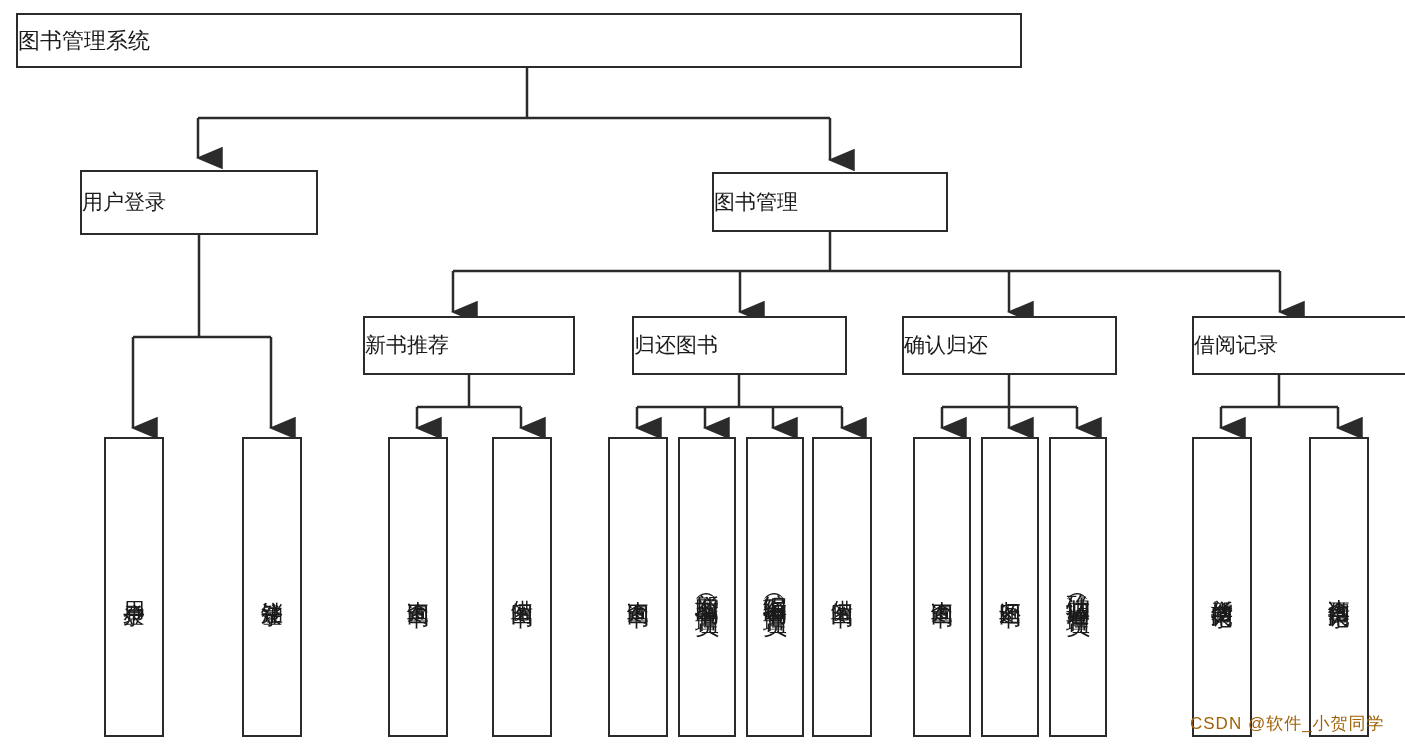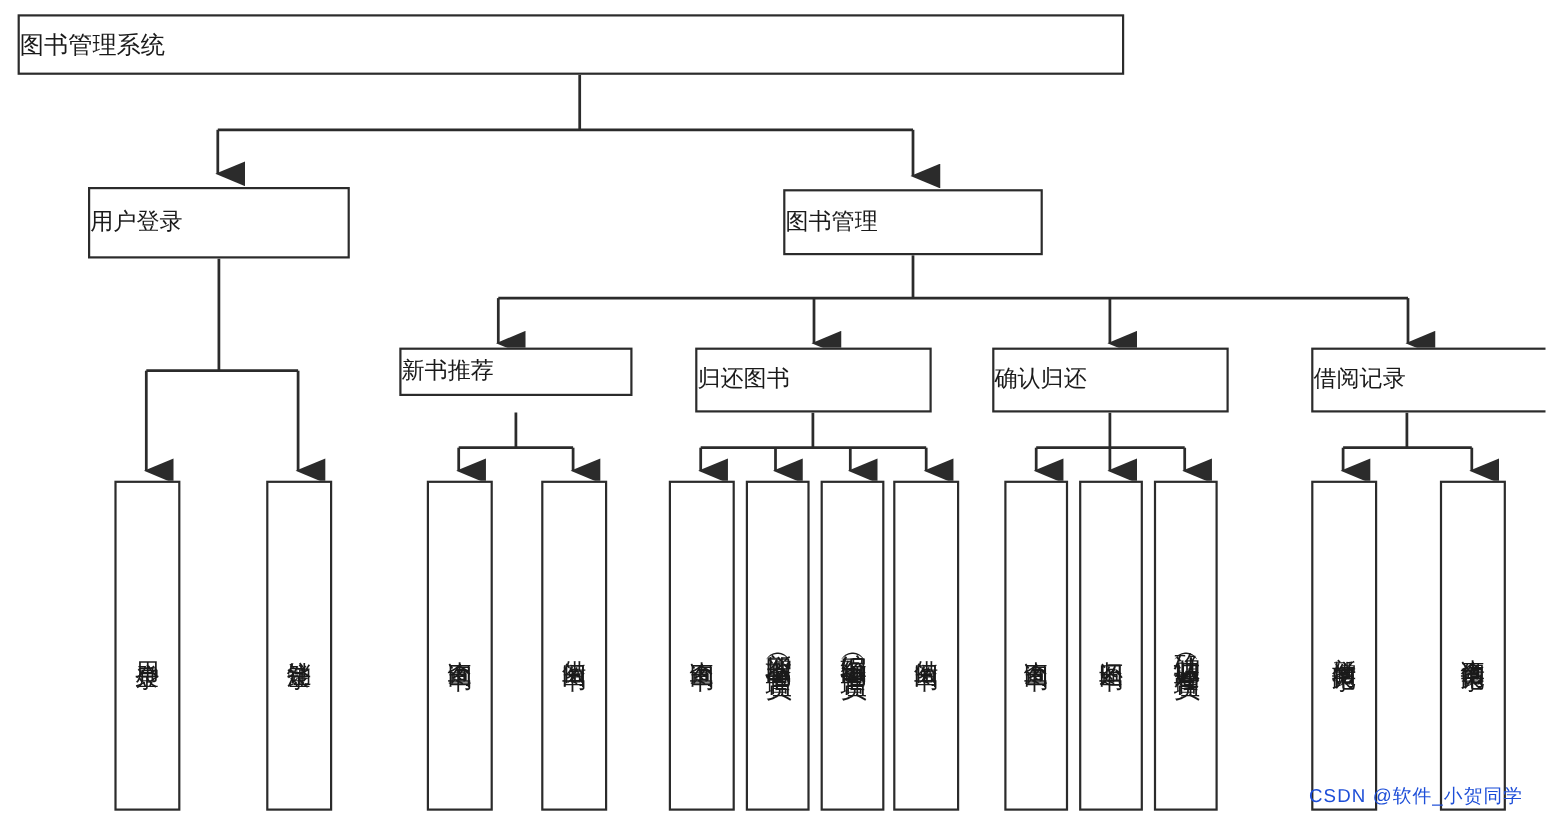--- a/index.html
+++ b/index.html
@@ -44,21 +44,21 @@
     letter-spacing:2px;
     font-size:22px;
     line-height:1;
   }
   .v.tall .lbl{font-size:24px;letter-spacing:3px;}
 
   .watermark{
     position:absolute;
     left:1190px;top:712px;
     font-size:17px;
-    color:#1d4ed8;
+    color:#a16207;
     letter-spacing:1px;
     white-space:nowrap;
     pointer-events:none;
   }
 </style>
 </head>
 <body>
 
 <div id="diagram">
 
@@ -116,21 +116,21 @@
     <span class="lbl">图书管理系统</span>
   </div>
 
   <div class="node h" style="left:80px;top:170px;width:238px;height:65px;">
     <span class="lbl">用户登录</span>
   </div>
   <div class="node h" style="left:712px;top:172px;width:236px;height:60px;">
     <span class="lbl">图书管理</span>
   </div>
 
-  <div class="node h" style="left:363px;top:316px;width:212px;height:44px;">
+  <div class="node h" style="left:363px;top:316px;width:212px;height:59px;">
     <span class="lbl">新书推荐</span>
   </div>
   <div class="node h" style="left:632px;top:316px;width:215px;height:59px;">
     <span class="lbl">归还图书</span>
   </div>
   <div class="node h" style="left:902px;top:316px;width:215px;height:59px;">
     <span class="lbl">确认归还</span>
   </div>
   <div class="node h" style="left:1192px;top:316px;width:216px;height:59px;">
     <span class="lbl">借阅记录</span>

